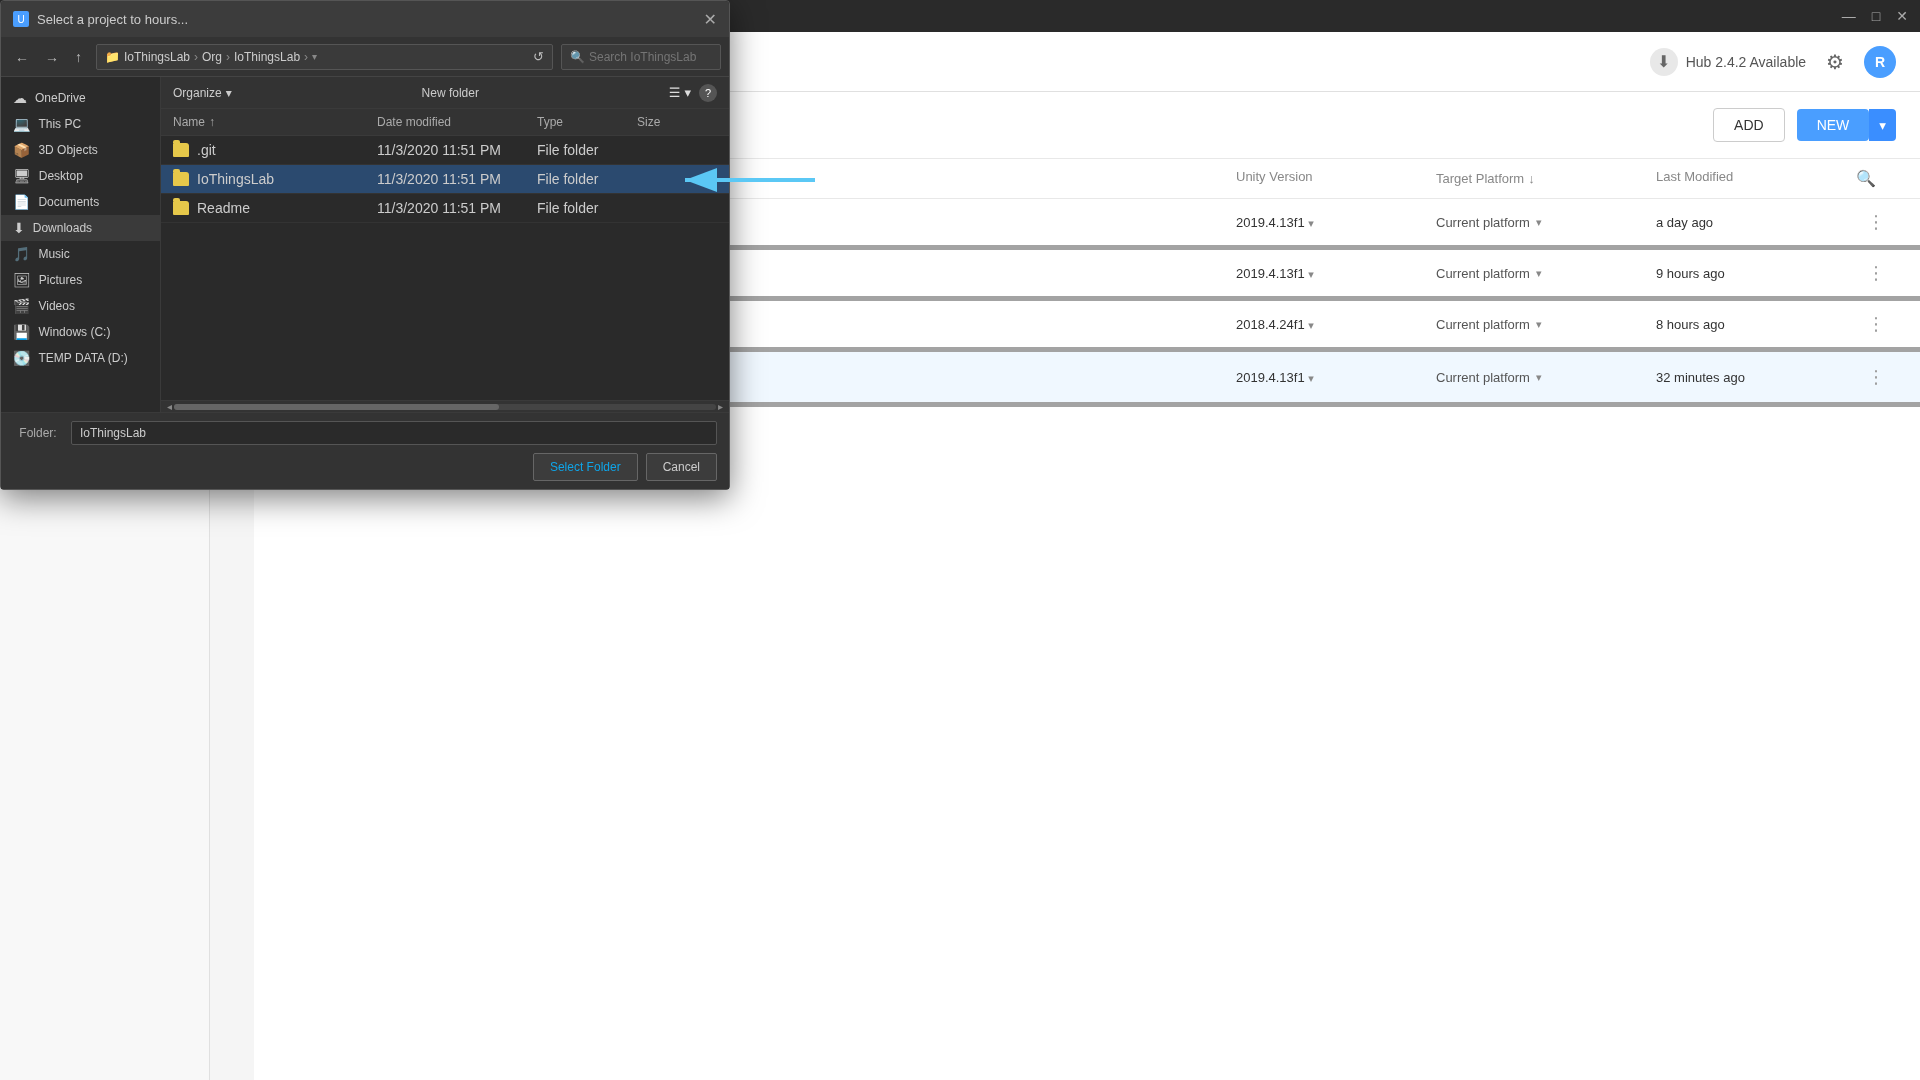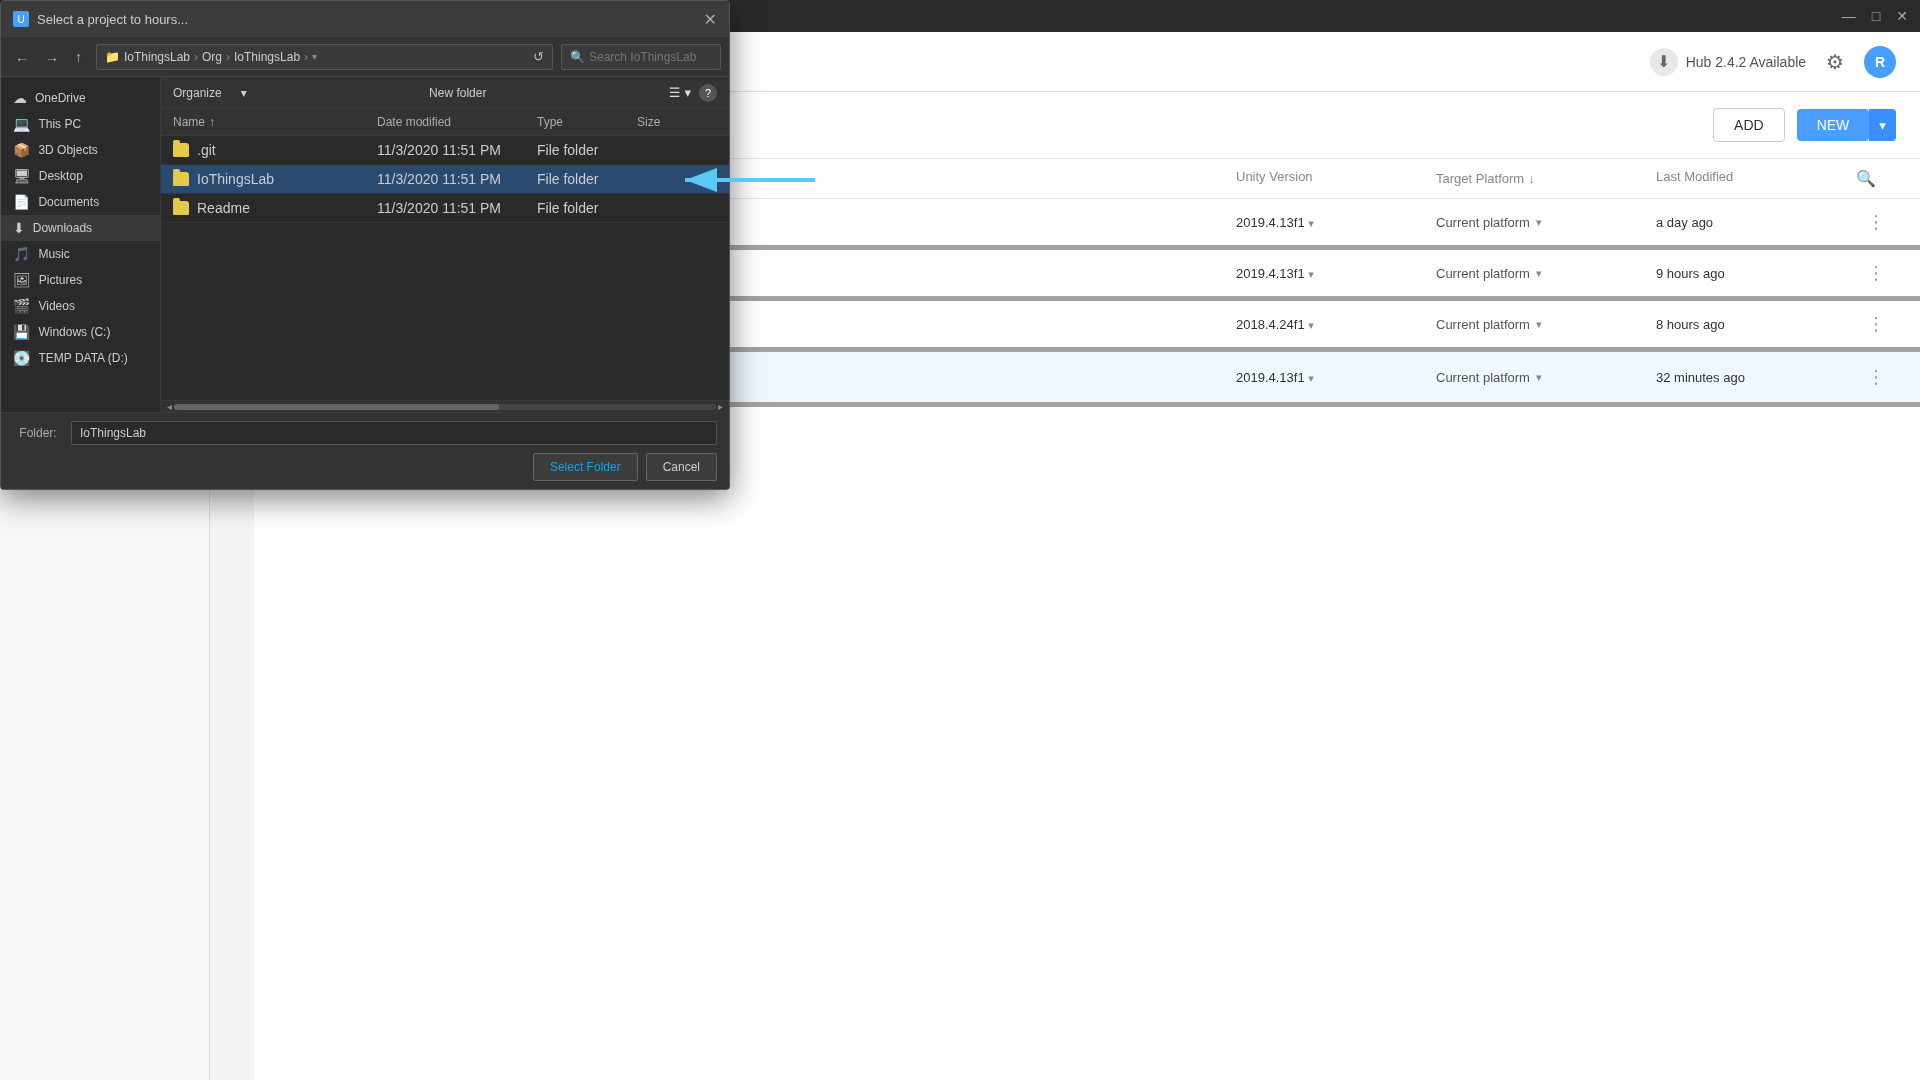--- a/index.html
+++ b/index.html
@@ -351,21 +351,21 @@
       border-bottom: 1px solid #3a3a3a;
     }
     .organize-btn {
       background: none;
       border: none;
       color: #ccc;
       font-size: 12px;
       cursor: pointer;
       display: flex;
       align-items: center;
-      gap: 19px;
+      gap: 4px;
     }
     .new-folder-btn {
       background: none;
       border: none;
       color: #ccc;
       font-size: 12px;
       cursor: pointer;
       text-align: center;
     }
     .view-btns {

